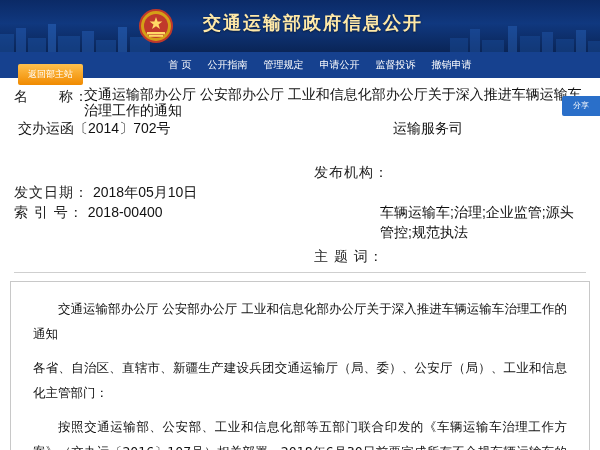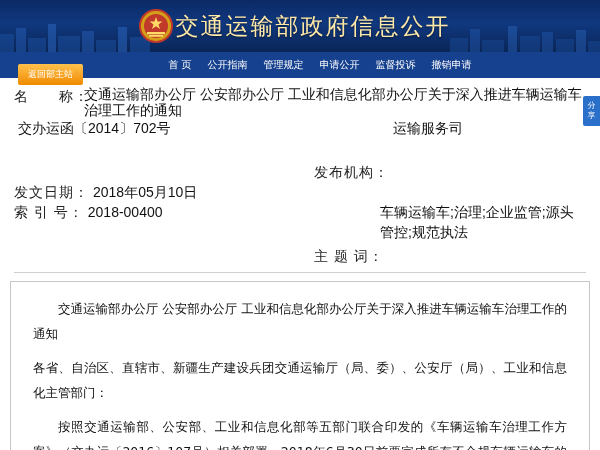--- a/index.html
+++ b/index.html
@@ -29,22 +29,22 @@
     position: absolute; right: 0; top: 14px; width: 150px; height: 38px;
     opacity: .45;
   }
   .banner .emblem {
     position: absolute; left: 138px; top: 8px; width: 36px; height: 36px;
   }
   .banner .title {
     position: absolute; left: 0; right: 0; top: 11px;
     text-align: center;
     color: #ffe9a8;
-    font-size: 23px;
-    font-weight: normal;
+    font-size: 18px;
+    font-weight: bold;
     letter-spacing: 2px;
     text-shadow: 0 1px 2px rgba(0,0,0,.5);
     font-family: "DejaVu Sans", "Liberation Sans", sans-serif;
     padding-left: 26px;
   }
 
   
   .navbar {
     height: 26px;
     background: linear-gradient(180deg, #1d4ea3 0%, #14398063 100%), #15398a;
@@ -72,21 +72,21 @@
     font-size: 10px;
     padding-left: 40px;
     text-align: center;
   }
   .nav-items span { white-space: nowrap; }
 
   
   .share-tab {
     position: absolute;
     right: 0; top: 96px;
-    width: 17px;
+    width: 38px;
     background: #2a6fc9;
     color: #fff;
     font-size: 8px;
     text-align: center;
     padding: 5px 2px;
     line-height: 10px;
     border-radius: 2px 0 0 2px;
   }
 
   

